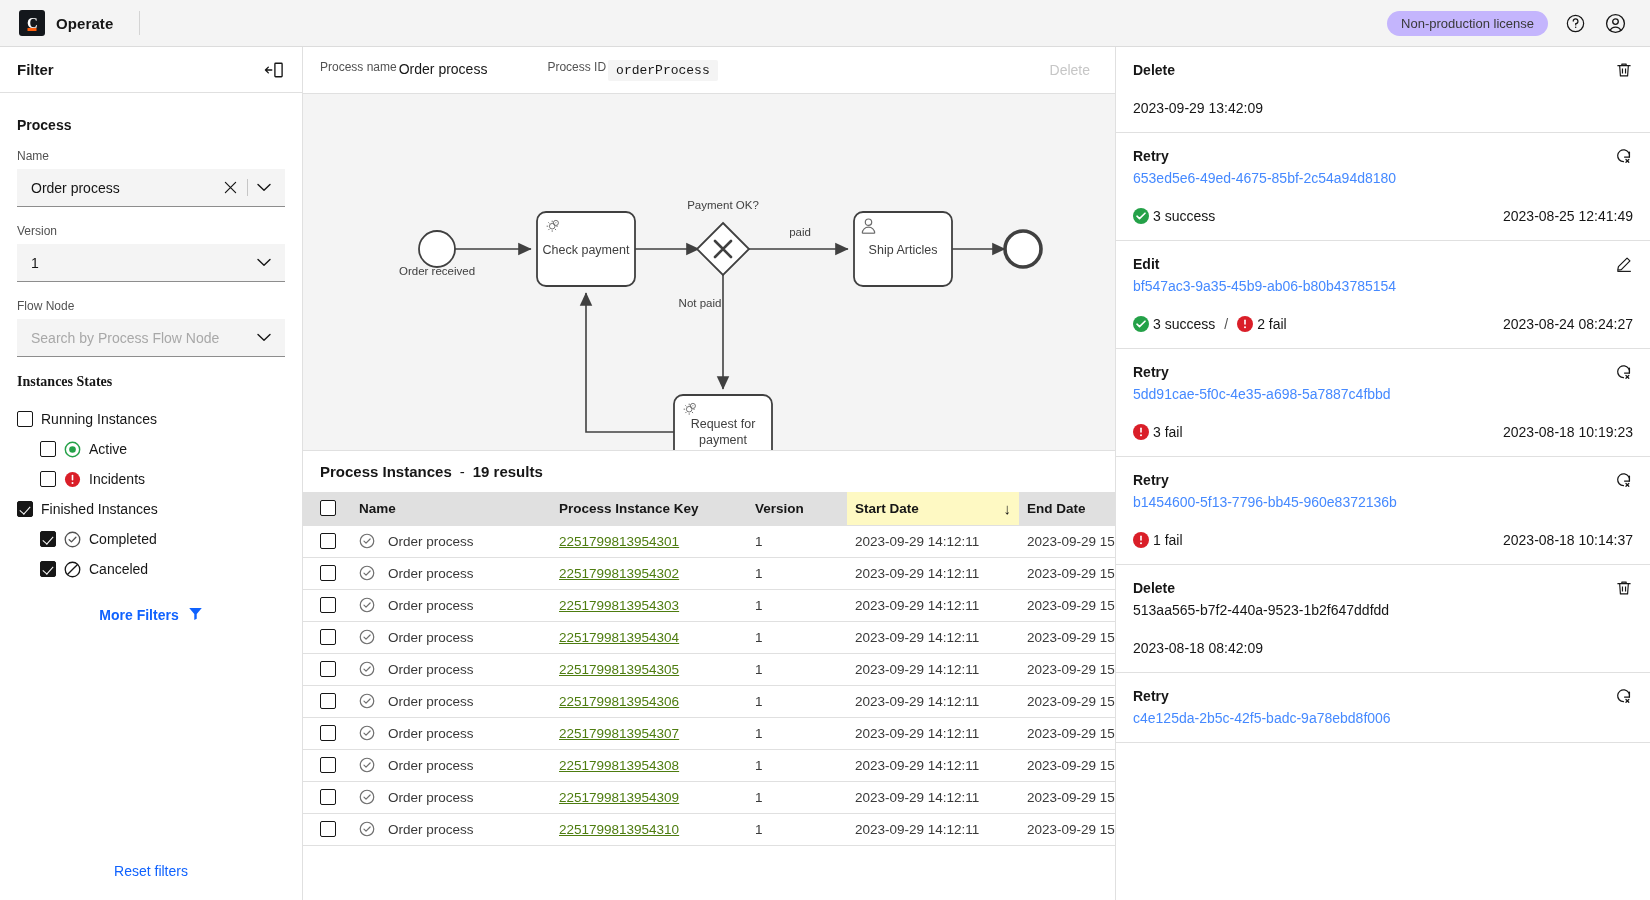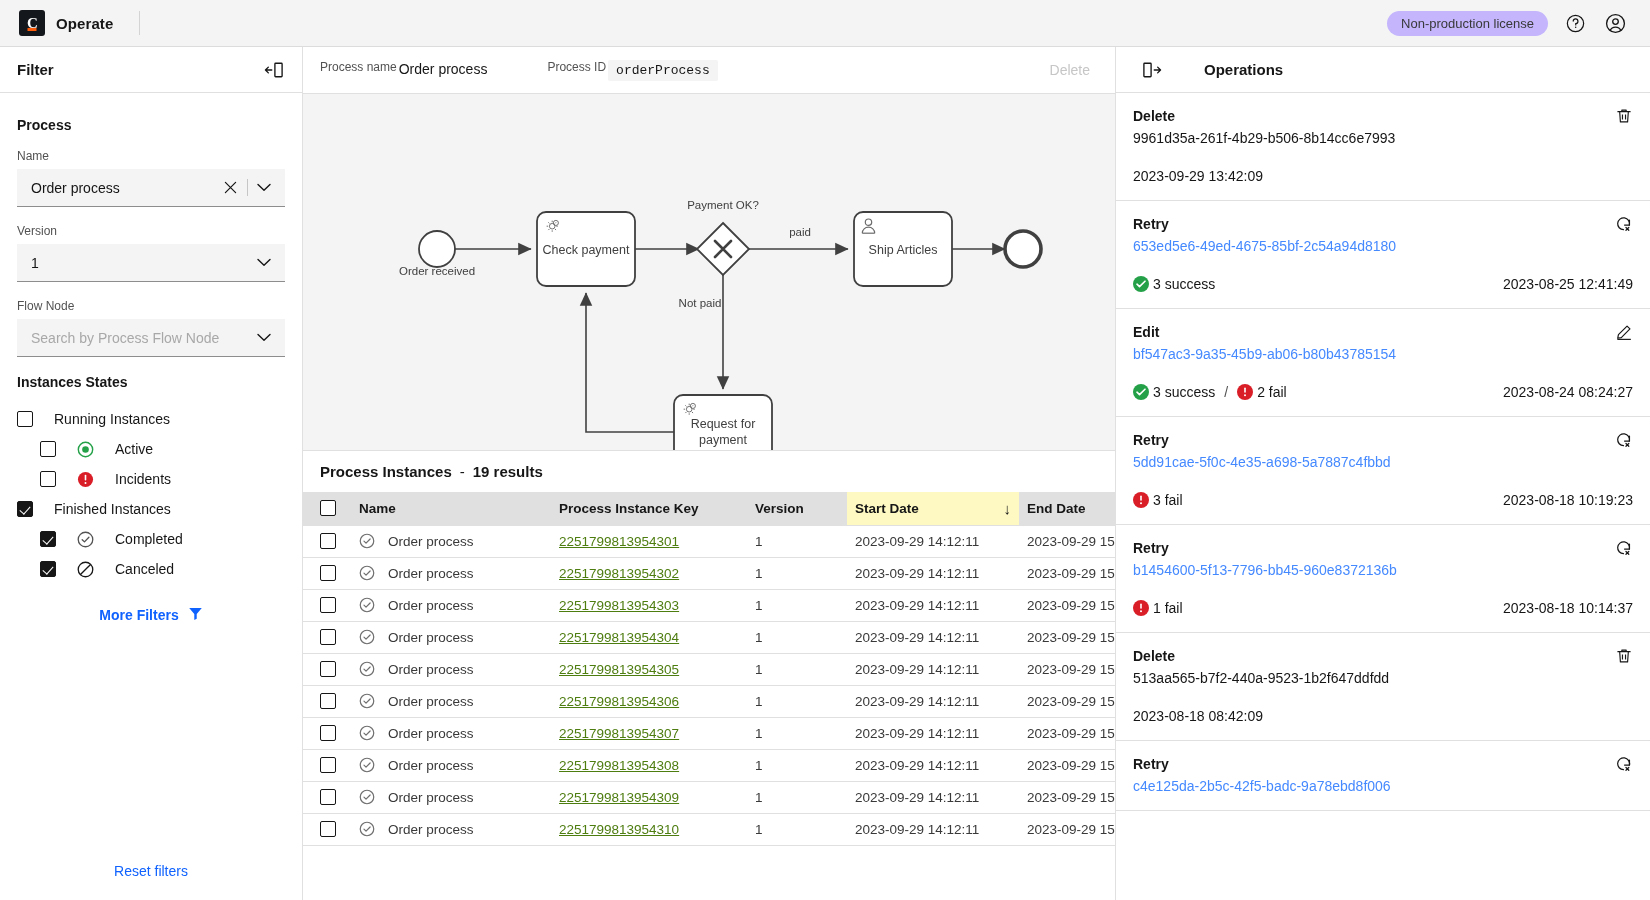--- a/index.html
+++ b/index.html
@@ -65,22 +65,22 @@
     height:38px; background:#f4f4f4; border-bottom:1px solid #8d8d8d;
     display:flex; align-items:center; padding:0 9px 0 14px; margin-bottom:17px; position:relative;
   }
   .field .val { font-size:14px; color:#161616; }
   .field .ph { font-size:14px; color:#a8a8a8; }
   .field .spacer { flex:1; }
   .field .clear { cursor:pointer; color:#161616; display:flex; padding:0 6px;}
   .field .vdiv { width:1px; height:17px; background:#c6c6c6; margin:0 4px; }
   .field .chev { cursor:pointer; color:#161616; display:flex; padding:0 5px; }
 
-  .states-title { font-size:14px; font-weight:bold; margin:10px 0 14px 0; }
-  .cb-row { display:flex; align-items:center; height:30px; gap:21px; }
+  .states-title { font-size:14px; font-weight:bold; margin:10px 0 14px 0;font-family:Liberation Serif, serif; }
+  .cb-row { display:flex; align-items:center; height:30px; gap:8px; }
   .cb-row.indent { padding-left:23px; }
   .cb {
     width:16px; height:16px; border:1px solid #161616; border-radius:2px; background:#fff;
     flex:none; cursor:pointer; position:relative;
   }
   .cb.checked { background:#161616; border-color:#161616; }
   .cb.checked::after {
     content:""; position:absolute; left:4px; top:2px; width:5px; height:9px;
     border:solid #fff; border-width:0 1.6px 1.6px 0; transform:rotate(42deg);
   }
@@ -593,33 +593,23 @@
                 <td class="col-ver">1</td>
                 <td class="col-start">2023-09-29 14:12:11</td>
                 <td class="col-end">2023-09-29 15:16</td>
               </tr>
             </tbody>
         </table>
       </div>
     </div>
 
     <div class="ops-panel">
-      <div class="ops-head">
-        <span class="collapse-icon" style="margin-left:8px;">
-          <svg width="22" height="18" viewBox="0 0 24 20" fill="none" stroke="#161616" stroke-width="1.5">
-            <rect x="3" y="2.5" width="8" height="15" rx="0.8"></rect>
-            <path d="M14.5 10h7M21.5 10l-3.2-3.2M21.5 10l-3.2 3.2" stroke-linecap="round"></path>
-          </svg>
-        </span>
-        <span class="ops-title">Operations</span>
-      </div>
       <div class="ops-list" id="ops-list">
           <div class="op-card">
             <div class="op-type">Delete</div>
-            <div class="op-id">9961d35a-261f-4b29-b506-8b14cc6e7993</div>
             <div class="op-foot">
               <span>2023-09-29 13:42:09</span>
             </div>
             <span class="op-action">
               <svg width="18" height="18" viewBox="0 0 20 20" fill="none" stroke="#161616" stroke-width="1.3">
                 <path d="M3.2 5.2h13.6M7.6 5.2V3.4h4.8v1.8M5.2 5.2l.8 11.4h8l.8-11.4" stroke-linecap="round" stroke-linejoin="round"></path>
                 <path d="M8.3 8.2v5.8M11.7 8.2v5.8"></path>
               </svg>
             </span>
           </div>

